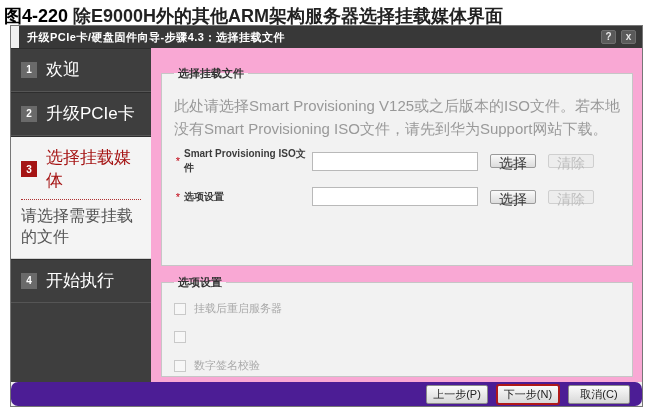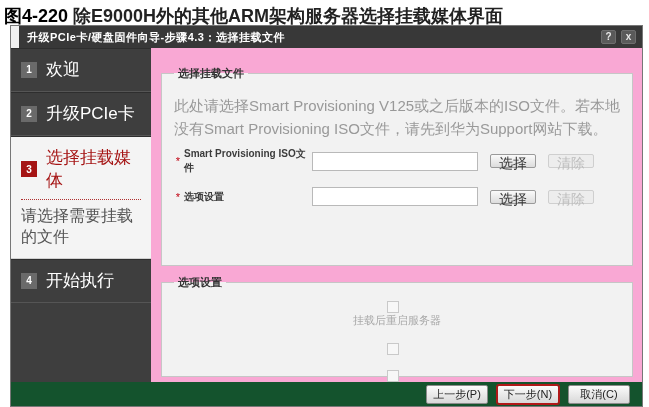--- a/index.html
+++ b/index.html
@@ -44,27 +44,27 @@
   .desc { color:#999; font-size:15px; line-height:1.5; margin:12px 2px 7px; }
   .field-row { display:flex; align-items:center; margin:2px 0 12px; }
   .req { color:#c00010; font-size:11px; width:12px; text-align:center; }
   .fld-label { font-size:10px; font-weight:bold; color:#3c3c3c; width:128px; }
   .fld-input { width:166px; height:19px; border:1px solid #b9b9b9; background:#fff;
     font-size:11px; padding:0 4px; color:#333; }
   .btn { height:14px; font-size:14px; color:#333; background:linear-gradient(#fafafa,#dcdcdc);
     border:1px solid #9a9a9a; border-radius:2px; padding:0 8px; margin-left:12px; cursor:pointer; }
   .btn:disabled { color:#bdbdbd; border-color:#cfcfcf; background:#ededed; cursor:default; }
 
-  .chk-row { display:flex; align-items:center; margin:9px 2px 15px;flex-direction:column; }
+  .chk-row { display:flex; align-items:center; margin:9px 2px 15px; }
   .chk-box { width:12px; height:12px; border:1px solid #c9c9c9; background:#f7f7f7;
     margin-right:8px; flex:0 0 12px; }
   .chk-label { font-size:11px; color:#a9a9a9; }
 
-  .dlg-footer { height:24px; background:#14532d; flex:0 0 24px; display:flex;
-    align-items:center; justify-content:flex-end; padding-right:12px; gap:9px; }
+  .dlg-footer { height:24px; background:#4c1d95; flex:0 0 24px; display:flex;
+    align-items:center; justify-content:flex-end; padding-right:12px; gap:9px;border-radius:7px; }
   .f-btn { width:62px; height:19px; font-size:11px; color:#222;
     background:linear-gradient(#fbfbfb,#d8d8d8); border:1px solid #8b8b8b;
     border-radius:2px; cursor:pointer; }
   .f-btn.next { border:1px solid #b01818; box-shadow:0 0 0 1px #b01818; }
 </style>
 </head>
 <body>
 
 <div class="caption">
   <span class="fig">图4-220</span>

